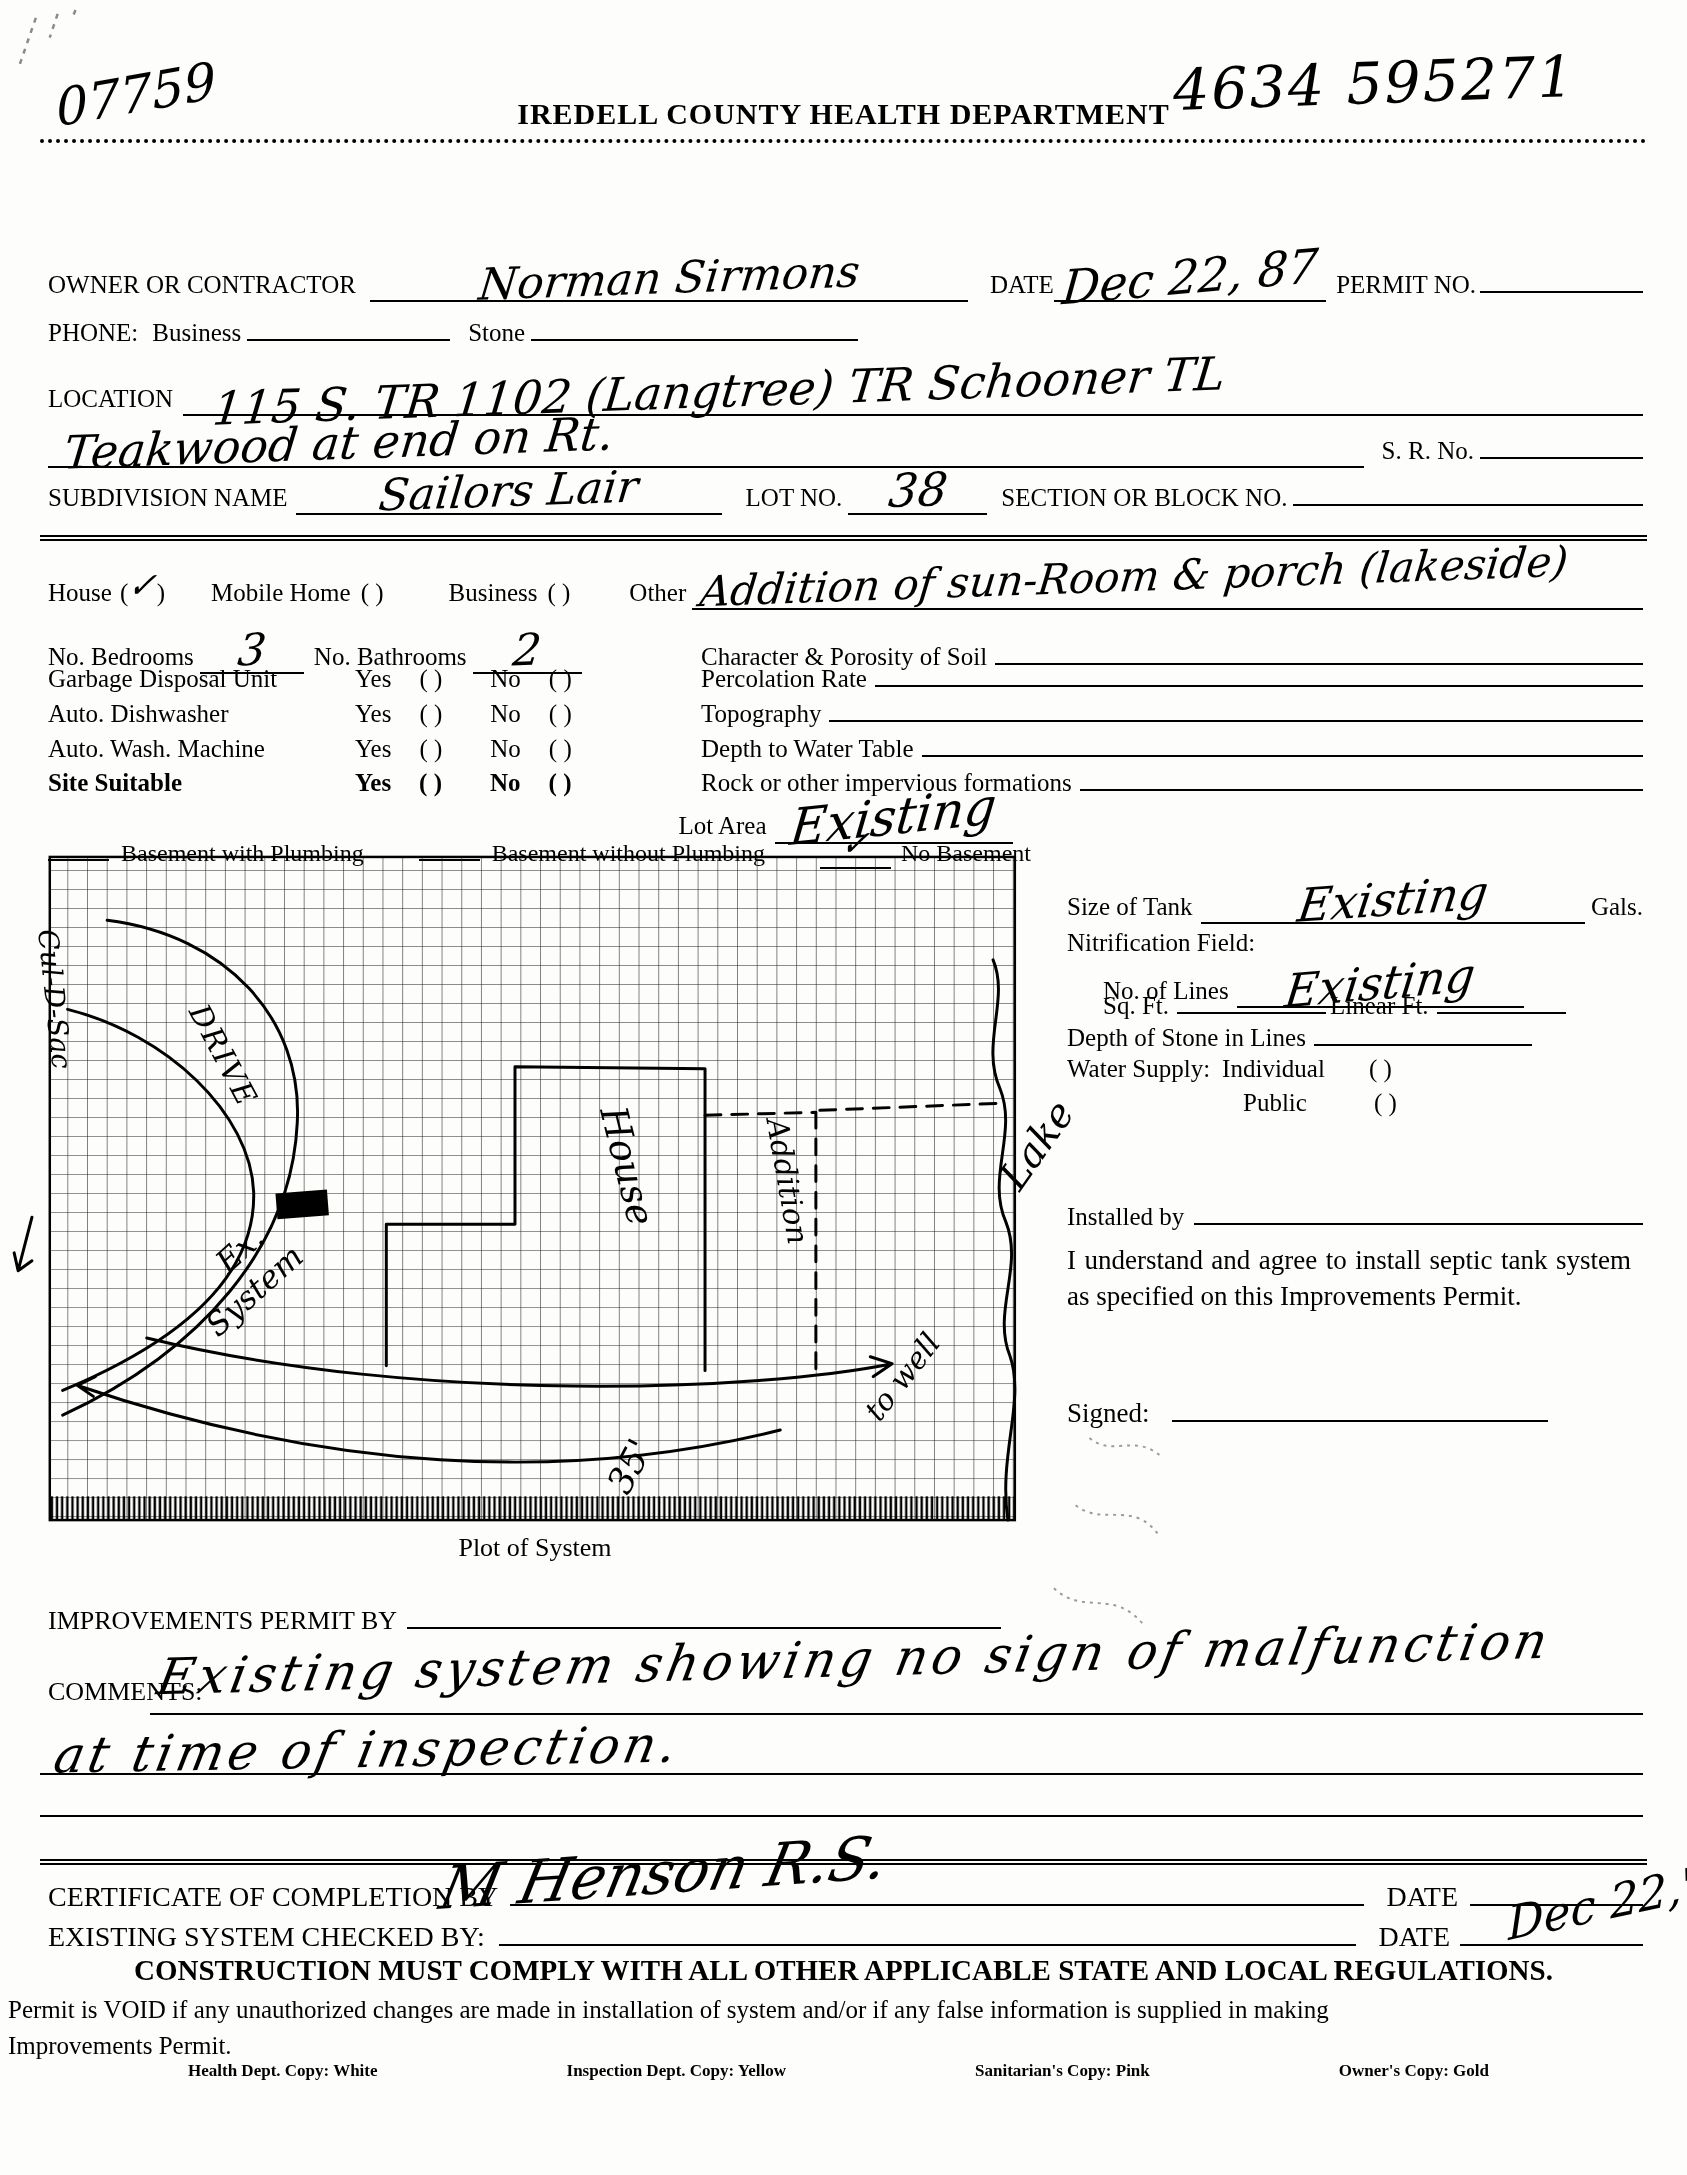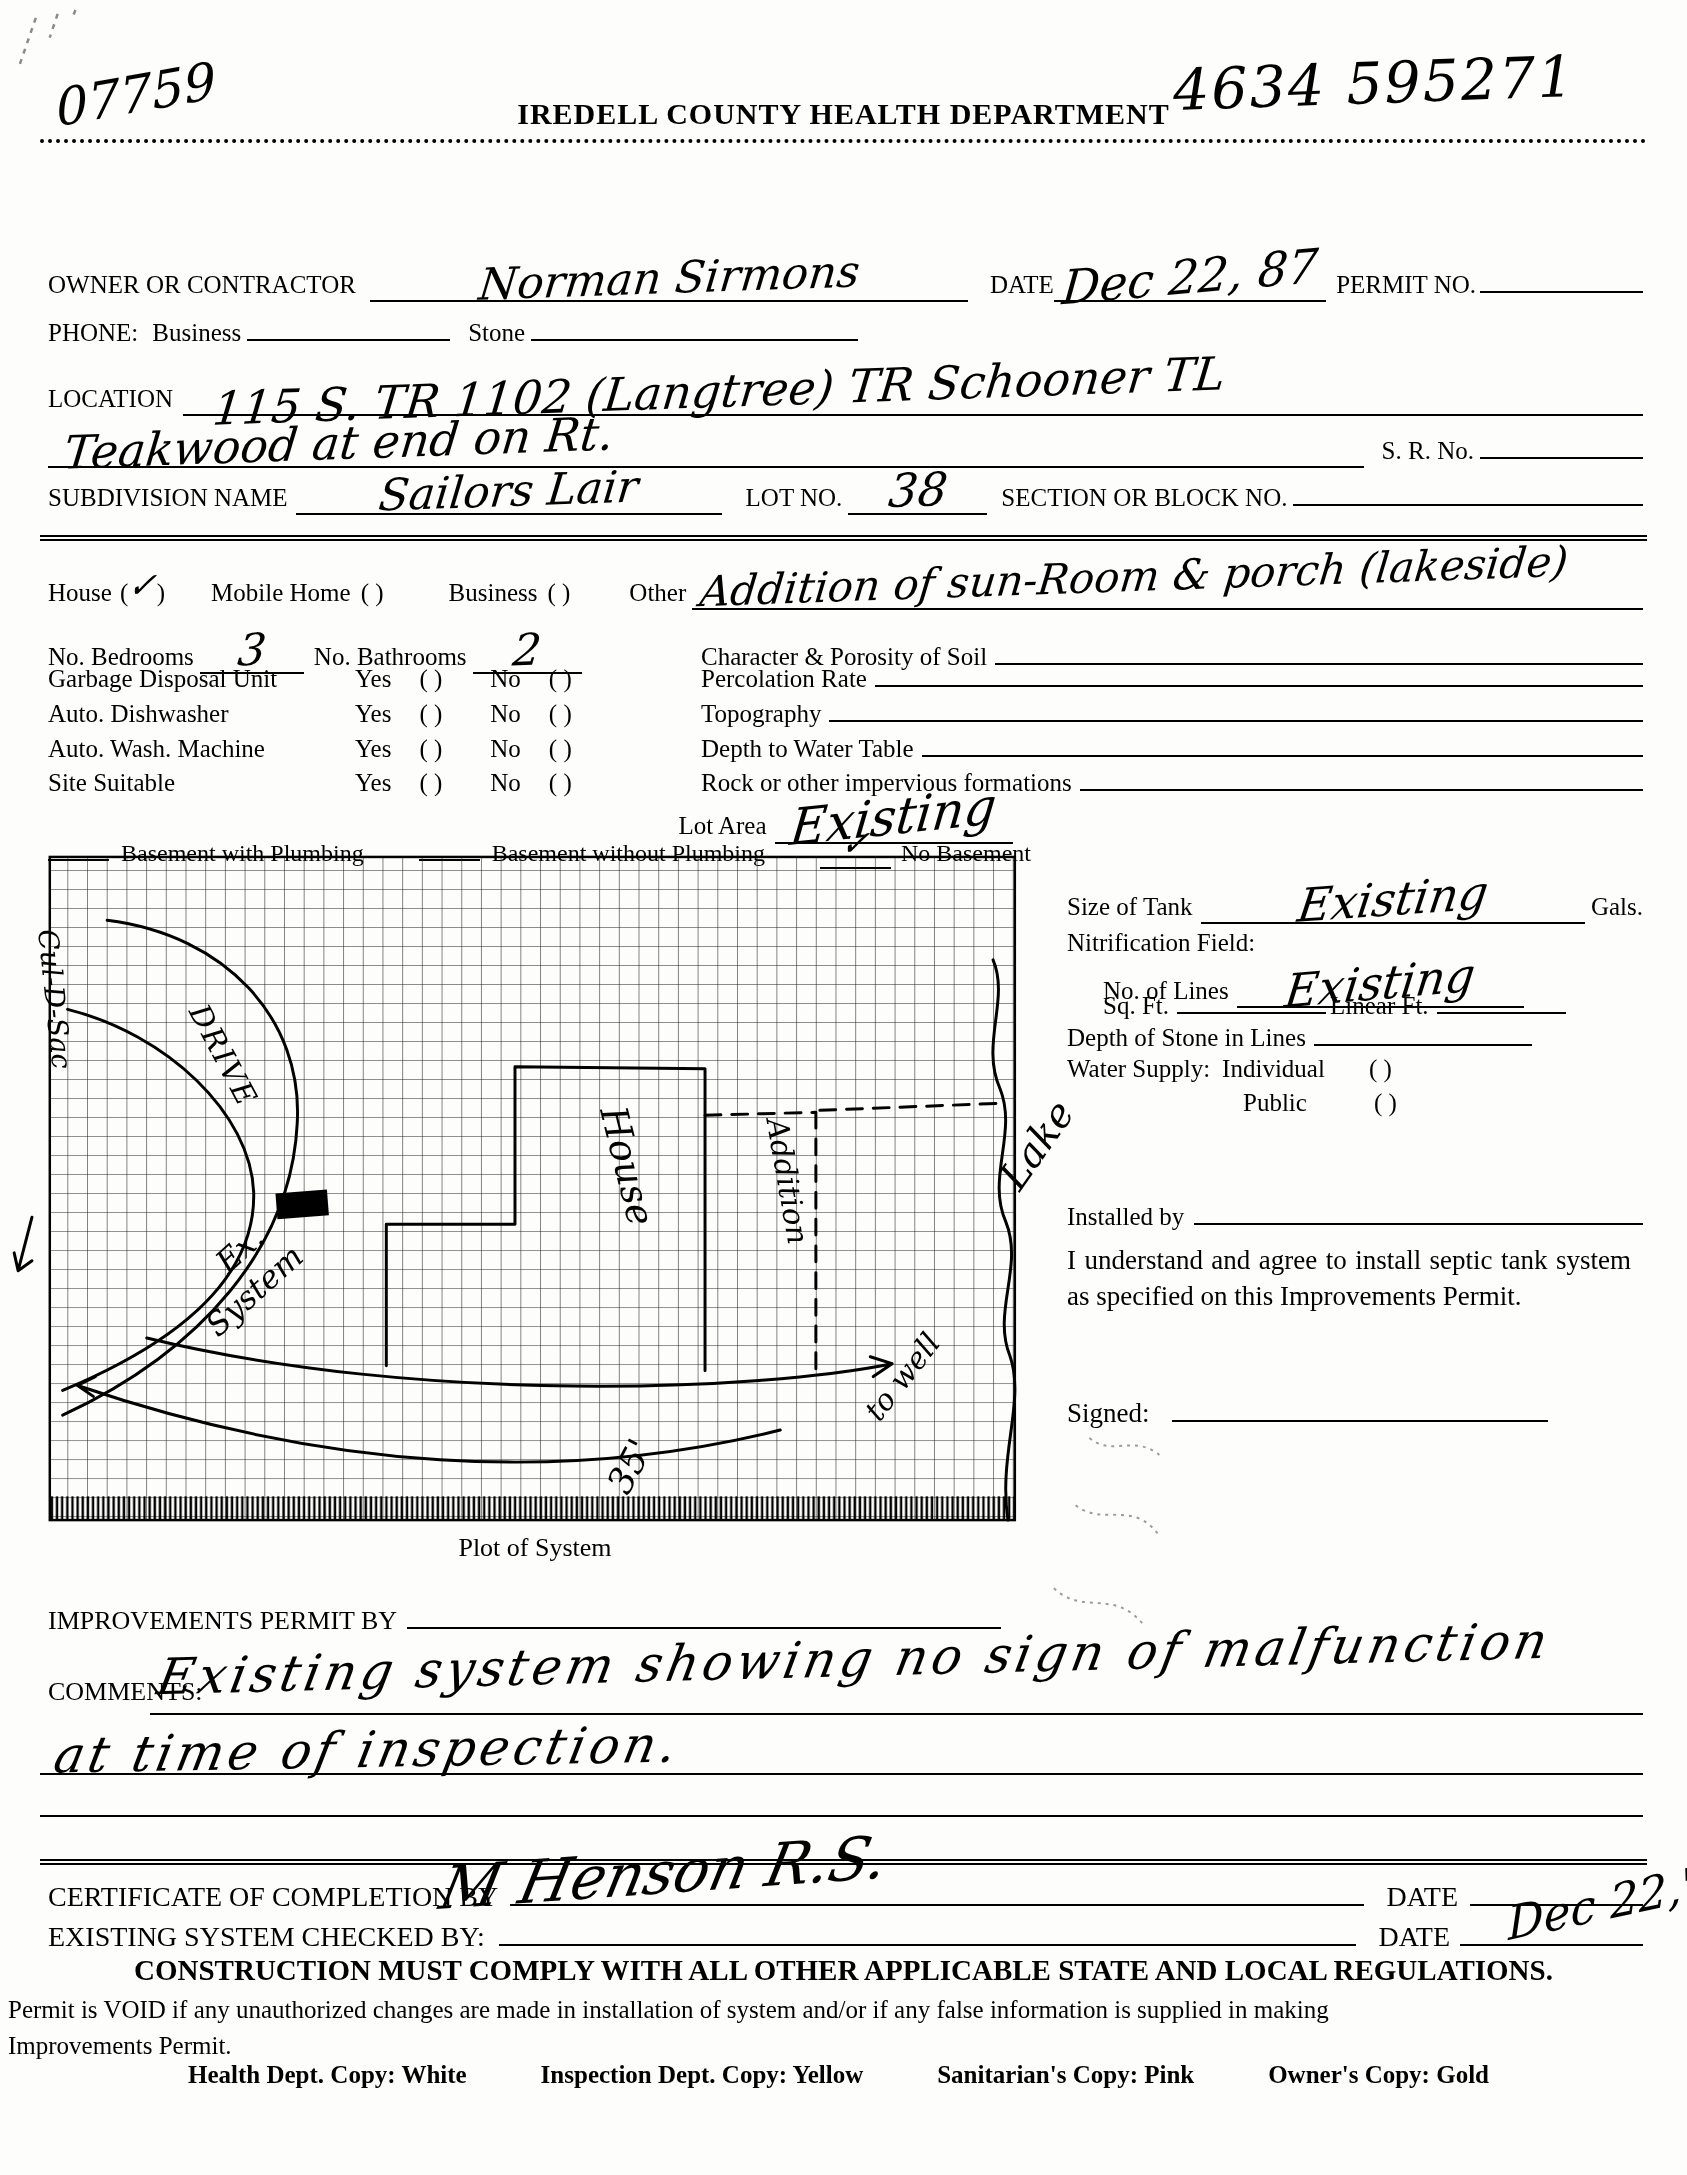--- a/index.html
+++ b/index.html
@@ -162,21 +162,21 @@
       <span class="lbl" style="margin-left:28px;">(  )</span>
       <span class="lbl" style="margin-left:48px;">No</span>
       <span class="lbl" style="margin-left:28px;">(  )</span>
     </span>
     <span style="flex:1;display:flex;align-items:baseline;">
       <span class="lbl">Depth to Water Table</span>
       <span class="blank grow" style="margin-left:8px;"></span>
     </span>
   </div>
   <div class="row" style="top:769px;">
-    <span style="flex:0 0 653px;display:flex;align-items:center;">
+    <span style="flex:0 0 653px;display:flex;align-items:center;font-weight:bold;">
       <span class="lbl" style="flex:0 0 307px;">Site Suitable</span>
       <span class="lbl">Yes</span>
       <span class="lbl" style="margin-left:28px;">(  )</span>
       <span class="lbl" style="margin-left:48px;">No</span>
       <span class="lbl" style="margin-left:28px;">(  )</span>
     </span>
     <span style="flex:1;display:flex;align-items:baseline;">
       <span class="lbl">Rock or other impervious formations</span>
       <span class="blank grow" style="margin-left:8px;"></span>
     </span>
@@ -318,21 +318,21 @@
     <span class="blank grow" style="margin-left:14px;"></span>
     <span style="font-size:28px;margin-left:22px;">DATE</span>
     <span class="blank" style="flex:0 0 183px;margin-left:10px;"></span>
   </div>
   <div class="abs hw" style="left:441px;top:1843px;font-size:59px;transform:rotate(-4deg) skewX(-16deg);">M Henson  R.S.</div>
   <div class="abs hw" style="left:1505px;top:1875px;font-size:46px;transform:rotate(-12deg) skewX(-10deg);">Dec 22,'87</div>
 
   <div class="abs center" style="top:1954px;font-size:29px;font-weight:600;">CONSTRUCTION MUST COMPLY WITH ALL OTHER APPLICABLE STATE AND LOCAL REGULATIONS.</div>
   <div class="abs" style="left:8px;top:1992px;width:1406px;font-size:25px;line-height:1.45;white-space:normal;">Permit is VOID if any unauthorized changes are made in installation of system and/or if any false information is supplied in making Improvements Permit.</div>
 
-  <div class="abs" style="top:2061px;left:188px;right:198px;display:flex;justify-content:space-between;font-size:25px;font-weight:600;">
+  <div class="abs" style="top:2061px;left:188px;right:198px;display:flex;justify-content:space-between;font-size:17px;font-weight:600;">
     <span>Health Dept. Copy: White</span>
     <span>Inspection Dept. Copy: Yellow</span>
     <span>Sanitarian's Copy: Pink</span>
     <span>Owner's Copy: Gold</span>
   </div>
 
 </div>
 
 
 </body></html>

